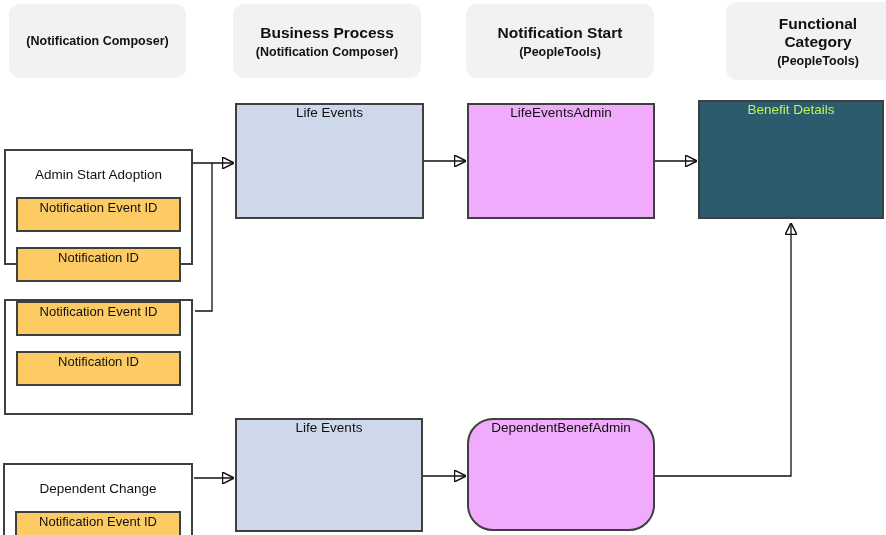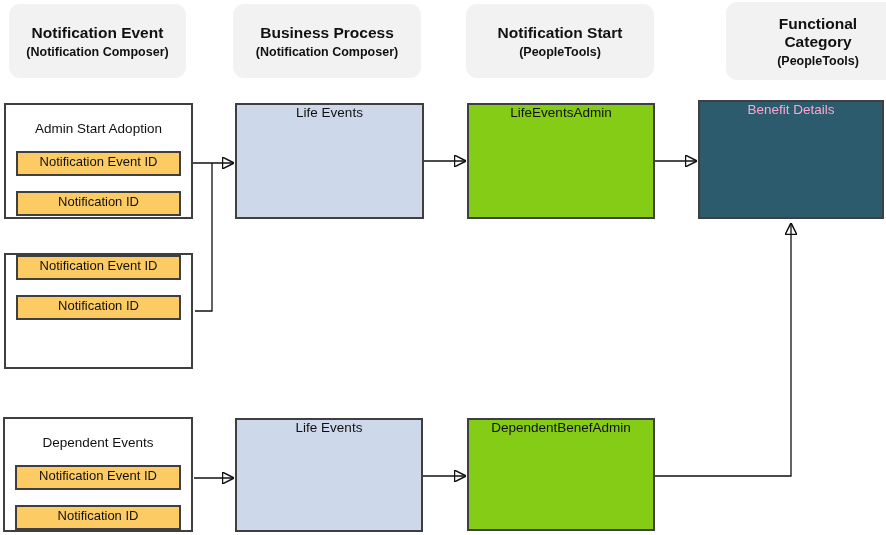--- a/index.html
+++ b/index.html
@@ -31,30 +31,31 @@
   #h1 { left: 9px;   top: 4px; width: 177px; height: 74px; }
   #h2 { left: 233px; top: 4px; width: 188px; height: 74px; text-align: center; }
   #h3 { left: 466px; top: 4px; width: 188px; height: 74px; }
   #h4 { left: 726px; top: 2px; width: 184px; height: 78px; }
 
   
   .ebox {
     position: absolute;
     background: #ffffff;
     border: 2px solid #3f3f3f;
+    margin-top: 46px;
   }
   .ebox .et {
     margin: 15px 0 13px;
     text-align: center;
     font-size: 13.5px;
     line-height: 18px;
   }
   .field {
     margin: 0 10px 15px;
-    height: 25px;
+    height: 35px;
     line-height: 17px;
     background: #fdcb63;
     border: 2px solid #3f3f3f;
     text-align: center;
     font-size: 13px;
   }
   #e1 { left: 4px; top: 103px; width: 189px; height: 116px; }
   #e2 { left: 4px; top: 253px; width: 189px; height: 116px; }
   #e3 { left: 3px; top: 417px; width: 190px; height: 115px; }
 
@@ -62,26 +63,26 @@
   .bigbox {
     position: absolute;
     border: 2px solid #3f3f3f;
     display: flex;
     align-items: flex-start;
     justify-content: center;
     text-align: center;
     font-size: 13.5px;
   }
   .process  { background: #cdd9ea; }
-  .notif    { background: #84cc16; }
-  .category { background: #2b5b6c; color: #f9a8d4; }
+  .notif    { background: #f0abfc; }
+  .category { background: #2b5b6c; color: #bef264; }
   #p1 { left: 235px; top: 103px; width: 189px; height: 116px; }
   #p2 { left: 235px; top: 418px; width: 188px; height: 114px; }
   #n1 { left: 467px; top: 103px; width: 188px; height: 116px; }
-  #n2 { left: 467px; top: 418px; width: 188px; height: 113px; }
+  #n2 { left: 467px; top: 418px; width: 188px; height: 113px; border-radius: 26px; }
   #c1 { left: 698px; top: 100px; width: 186px; height: 119px; }
 
   
   .wires {
     position: absolute;
     left: 0; top: 0;
     width: 886px; height: 535px;
     pointer-events: none;
   }
   .wires path {
@@ -89,21 +90,20 @@
     stroke-width: 1.3;
     fill: none;
   }
 </style>
 </head>
 <body>
 
 <div class="canvas">
 
   <div class="hdr" id="h1">
-    <div class="t">Notification Event</div>
     <div class="s">(Notification Composer)</div>
   </div>
   <div class="hdr" id="h2">
     <div class="t">Business Process</div>
     <div class="s">(Notification Composer)</div>
   </div>
   <div class="hdr" id="h3">
     <div class="t">Notification Start</div>
     <div class="s">(PeopleTools)</div>
   </div>
@@ -115,21 +115,21 @@
   <div class="ebox" id="e1">
     <div class="et">Admin Start Adoption</div>
     <div class="field">Notification Event ID</div>
     <div class="field">Notification ID</div>
   </div>
   <div class="ebox" id="e2">
     <div class="field">Notification Event ID</div>
     <div class="field">Notification ID</div>
   </div>
   <div class="ebox" id="e3">
-    <div class="et">Dependent Events</div>
+    <div class="et">Dependent Change</div>
     <div class="field">Notification Event ID</div>
     <div class="field">Notification ID</div>
   </div>
 
   <div class="bigbox process" id="p1">
     <span>Life Events</span>
   </div>
   <div class="bigbox process" id="p2">
     <span>Life Events</span>
   </div>

